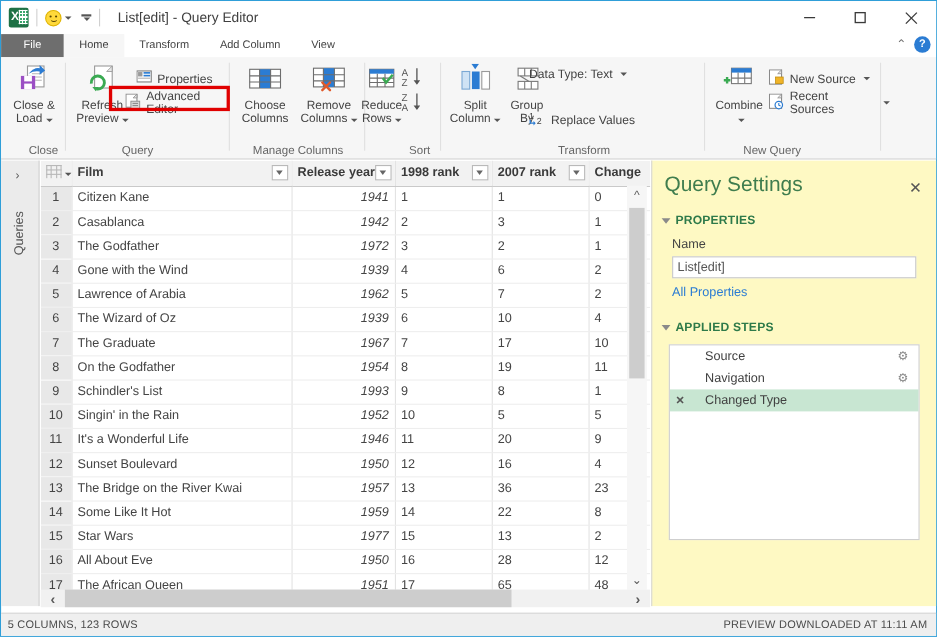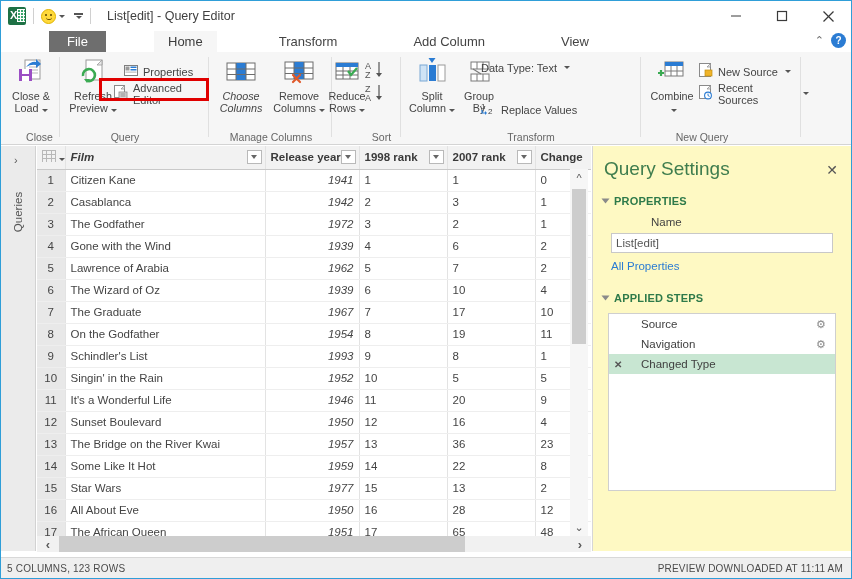--- a/index.html
+++ b/index.html
@@ -62,21 +62,21 @@
   .wbtn { width:46px;height:30px;display:flex;align-items:center;justify-content:center; }
   .wbtn svg { display:block; }
 
   
   .tabstrip {
     position:absolute; left:0; top:30px; width:850px; height:21px;
     background:#fff; display:flex; align-items:stretch;
   }
   .tab {
     padding:0 14px; display:flex; align-items:center; justify-content:center;
-    font-size:13px; color:#444; height:21px;margin-left:48px;
+    font-size:10px; color:#444; height:21px;
   }
   .tab.file { background:#6e6e6e; color:#fff; min-width:57px; }
   .tab.active { background:#f6f6f6; color:#3d3d3d; }
   .ribbon-right { position:absolute; right:5px; top:32px; display:flex; align-items:center; gap:7px; }
   .collapse-chev { color:#6d6d6d; font-size:11px; }
   .help-btn {
     width:15px;height:15px;border-radius:50%;background:#2b7cd3;color:#fff;
     font-size:10px;font-weight:bold;display:flex;align-items:center;justify-content:center;
   }
 
@@ -129,21 +129,21 @@
   table.dt { border-collapse:collapse; table-layout:fixed; width:570px; }
   table.dt th, table.dt td {
     border-right:1px solid #e3e3e3; border-bottom:1px solid #eee;
     height:22px; font-size:11.5px; padding:0 5px; font-weight:normal;
     overflow:hidden; white-space:nowrap;
   }
   table.dt thead th {
     background:#f2f2f2; border-bottom:1px solid #c9c9c9; color:#3a3a3a;
     height:23px; text-align:left; font-weight:bold; position:relative;
   }
-  th.c-film { color:#1d7044;font-style:italic; }
+  th.c-film { color:#1d7044; }
   th .fbtn {
     position:absolute; right:3px; top:4px; width:15px; height:14px;
     background:#fff; border:1px solid #b9b9b9;
     display:flex; align-items:center; justify-content:center;
   }
   th .fcar { width:0;height:0;border-left:3.5px solid transparent;border-right:3.5px solid transparent;border-top:4px solid #666; }
   th.rowhdr, td.rowhdr {
     background:#e8e8e8; text-align:center; color:#444;
     border-right:1px solid #cfcfcf; width:28px; padding:0;
   }
@@ -345,21 +345,21 @@
           </svg>
         </span>
         <span>Advanced Editor</span>
       </div>
 
       <div class="rgroup-label" style="left:-10px;">Query</div>
       <div class="rgroup-div" style="left:148px;"></div>
     </div>
 
     <div class="rgroup" style="left:209px; width:122px;">
-      <div class="bigbtn" style="left:0px;font-style:italic;">
+      <div class="bigbtn" style="left:0px;">
         <div class="ico">
           <svg width="34" height="26" viewBox="0 0 34 26">
             <rect x="3" y="4" width="28" height="17" fill="#fff" stroke="#6d6d6d" stroke-width="1"></rect>
             <rect x="12" y="4" width="10" height="17" fill="#2b7cd3"></rect>
             <line x1="3" y1="10" x2="31" y2="10" stroke="#6d6d6d"></line>
             <line x1="3" y1="15.5" x2="31" y2="15.5" stroke="#6d6d6d"></line>
             <line x1="12" y1="4" x2="12" y2="21" stroke="#6d6d6d"></line>
             <line x1="22" y1="4" x2="22" y2="21" stroke="#6d6d6d"></line>
           </svg>
         </div>
@@ -735,21 +735,21 @@
   </div>
 
   <div class="qs">
     <div class="qs-title">Query Settings</div>
     <div class="qs-close">✕</div>
 
     <div class="sec-hd" style="top:49px;">
       <span class="sec-tri"></span>
       <span>PROPERTIES</span>
     </div>
-    <div class="qs-lbl" style="top:70px;margin-left:40px;">Name</div>
+    <div class="qs-lbl" style="top:70px;">Name</div>
     <div class="qs-input" style="top:87px;">List[edit]</div>
     <div class="qs-link" style="top:114px;">All Properties</div>
 
     <div class="sec-hd" style="top:146px;">
       <span class="sec-tri"></span>
       <span>APPLIED STEPS</span>
     </div>
 
     <div class="steps" style="top:167px;" id="steps">
         <div class="step">

